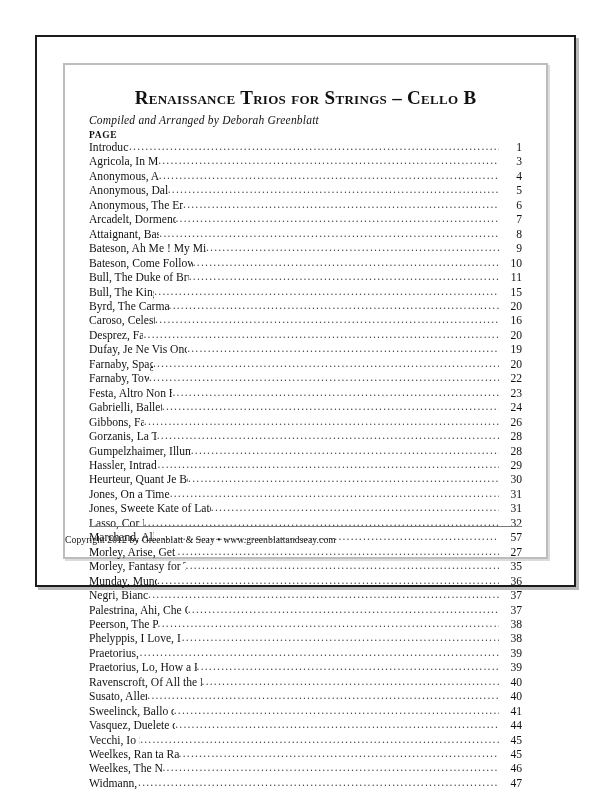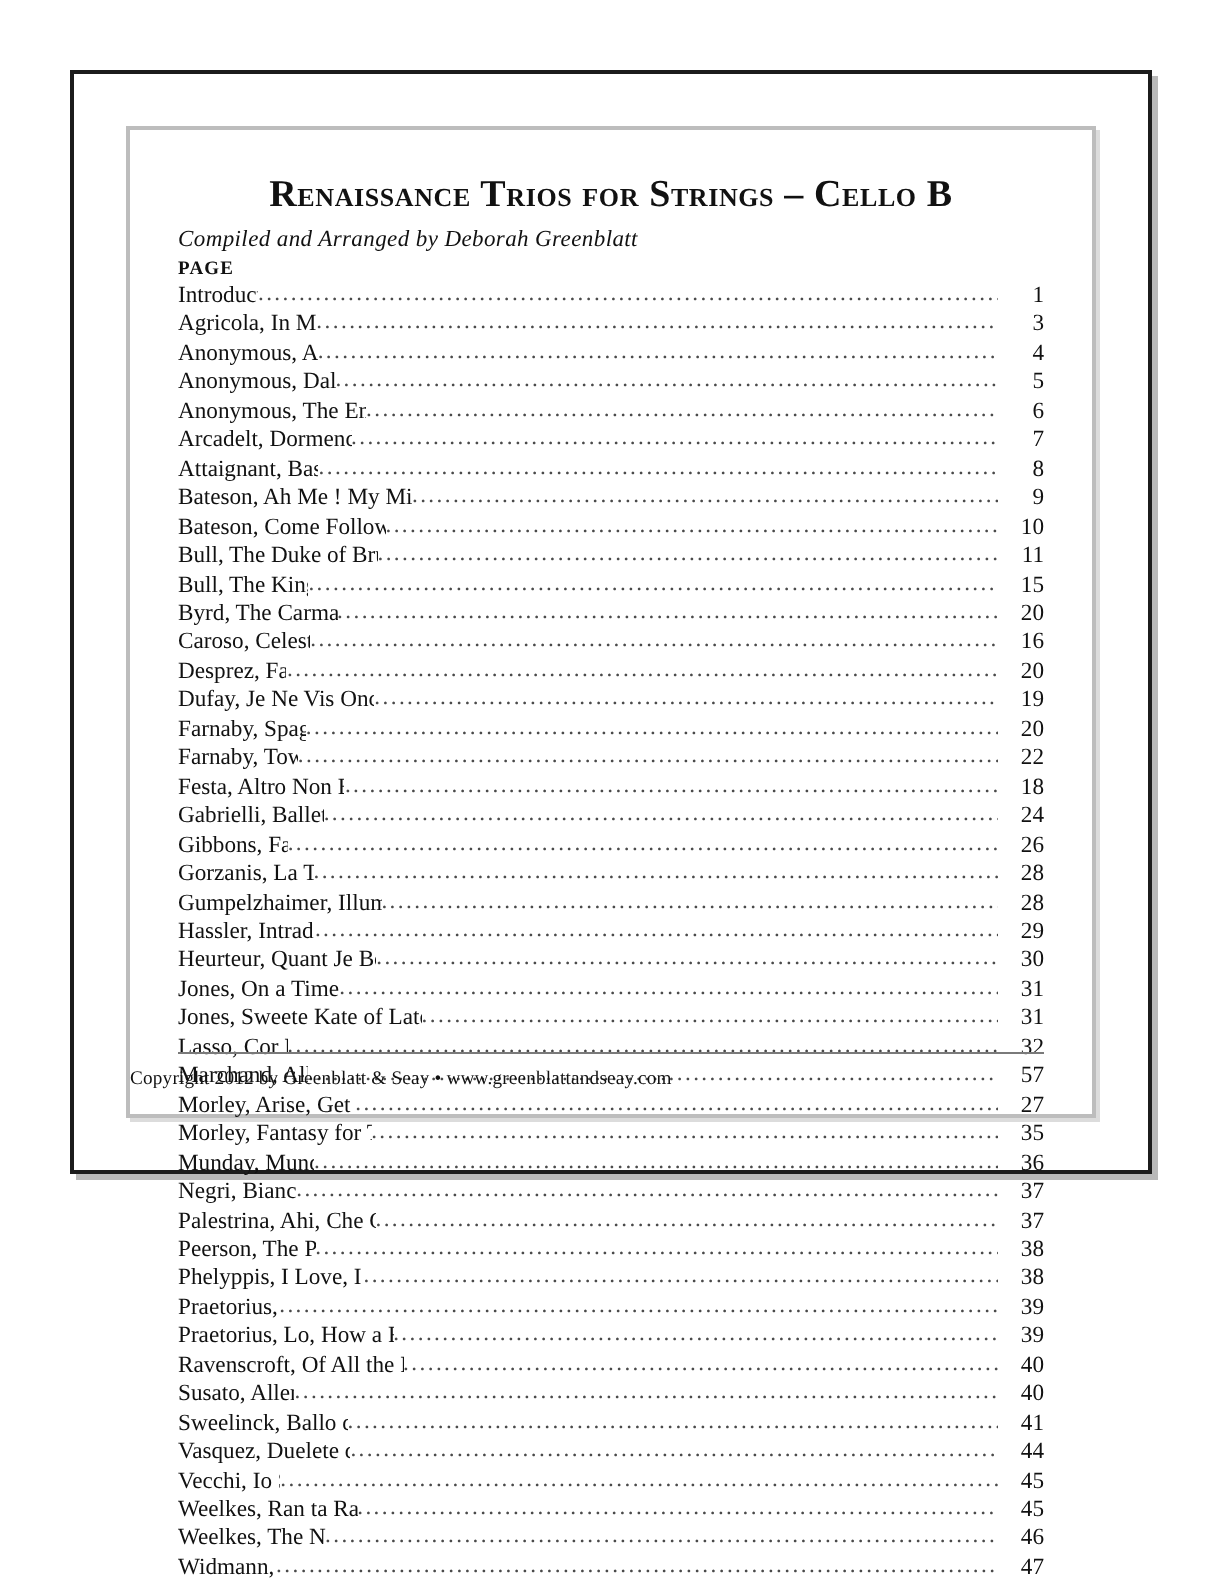--- a/index.html
+++ b/index.html
@@ -222,21 +222,21 @@
             <span class="toc-page">20</span>
           </li>
           <li class="toc-entry">
             <span class="toc-title">Farnaby, Tower Hill</span>
             <span class="toc-dots" aria-hidden="true">............................................................................................................................................</span>
             <span class="toc-page">22</span>
           </li>
           <li class="toc-entry">
             <span class="toc-title">Festa, Altro Non E’l Mi’Amor</span>
             <span class="toc-dots" aria-hidden="true">............................................................................................................................................</span>
-            <span class="toc-page">18</span>
+            <span class="toc-page">23</span>
           </li>
           <li class="toc-entry">
             <span class="toc-title">Gabrielli, Balletto Quarto</span>
             <span class="toc-dots" aria-hidden="true">............................................................................................................................................</span>
             <span class="toc-page">24</span>
           </li>
           <li class="toc-entry">
             <span class="toc-title">Gibbons, Fantasia</span>
             <span class="toc-dots" aria-hidden="true">............................................................................................................................................</span>
             <span class="toc-page">26</span>

